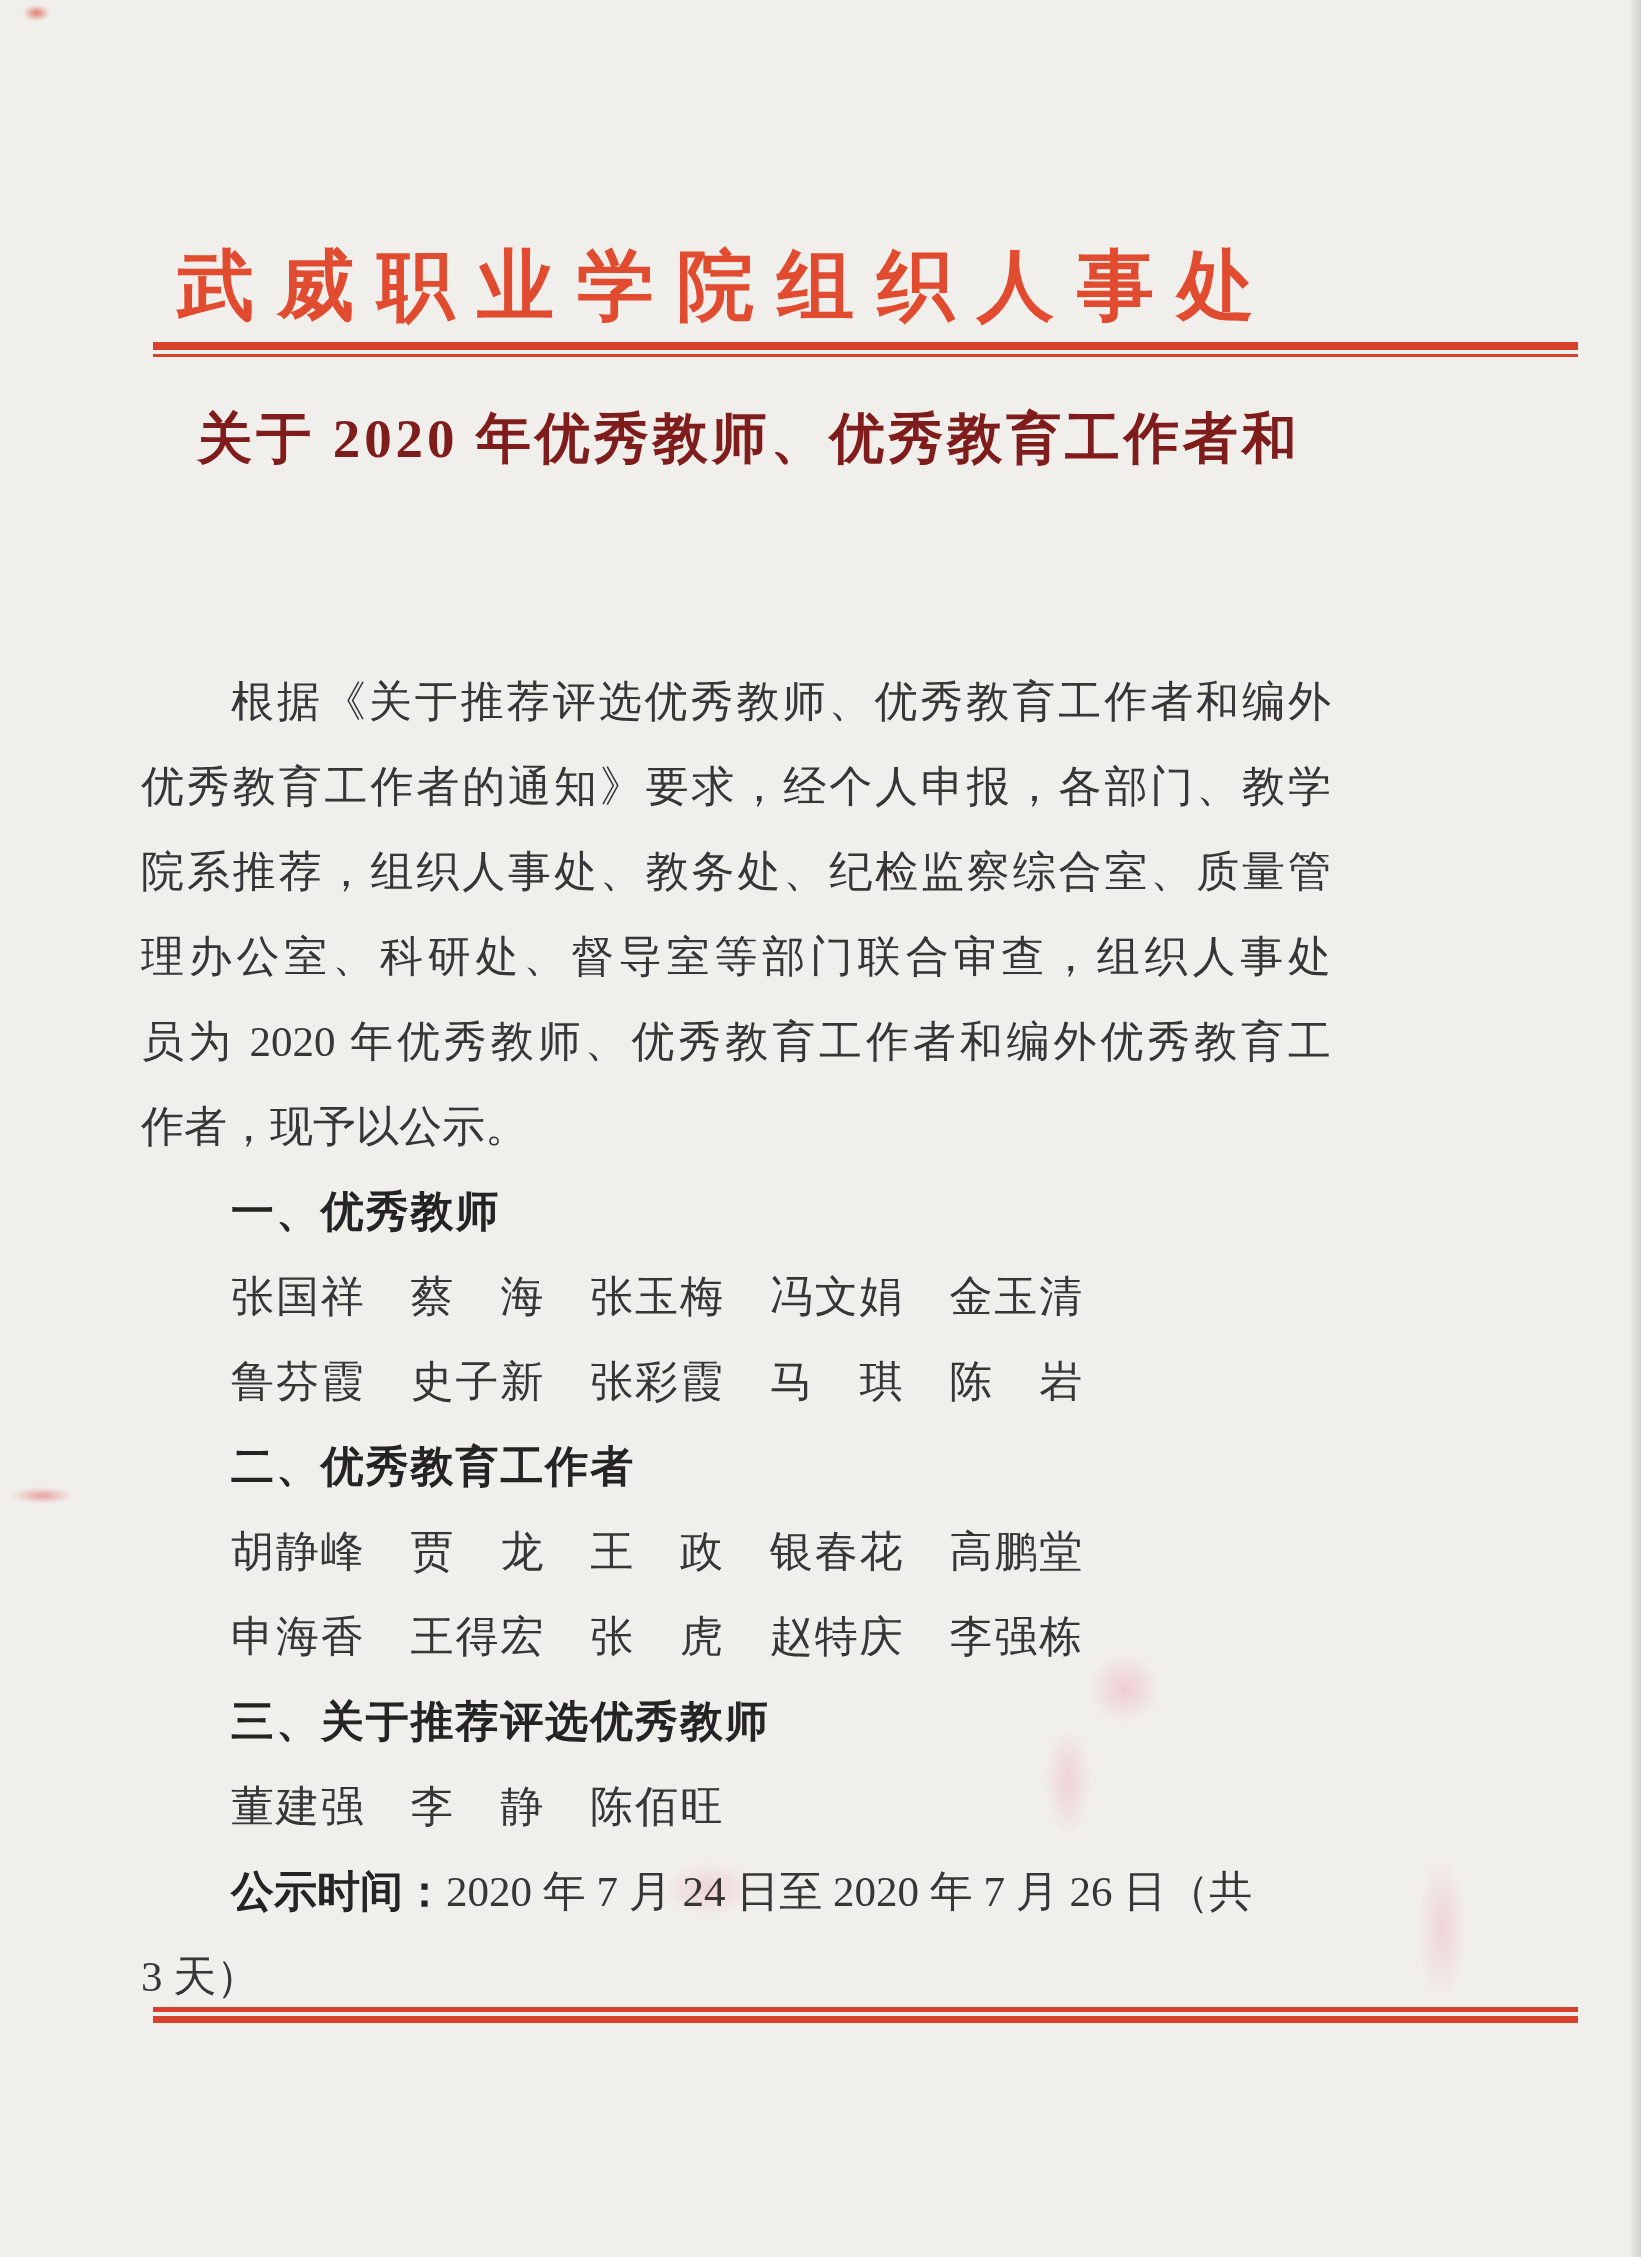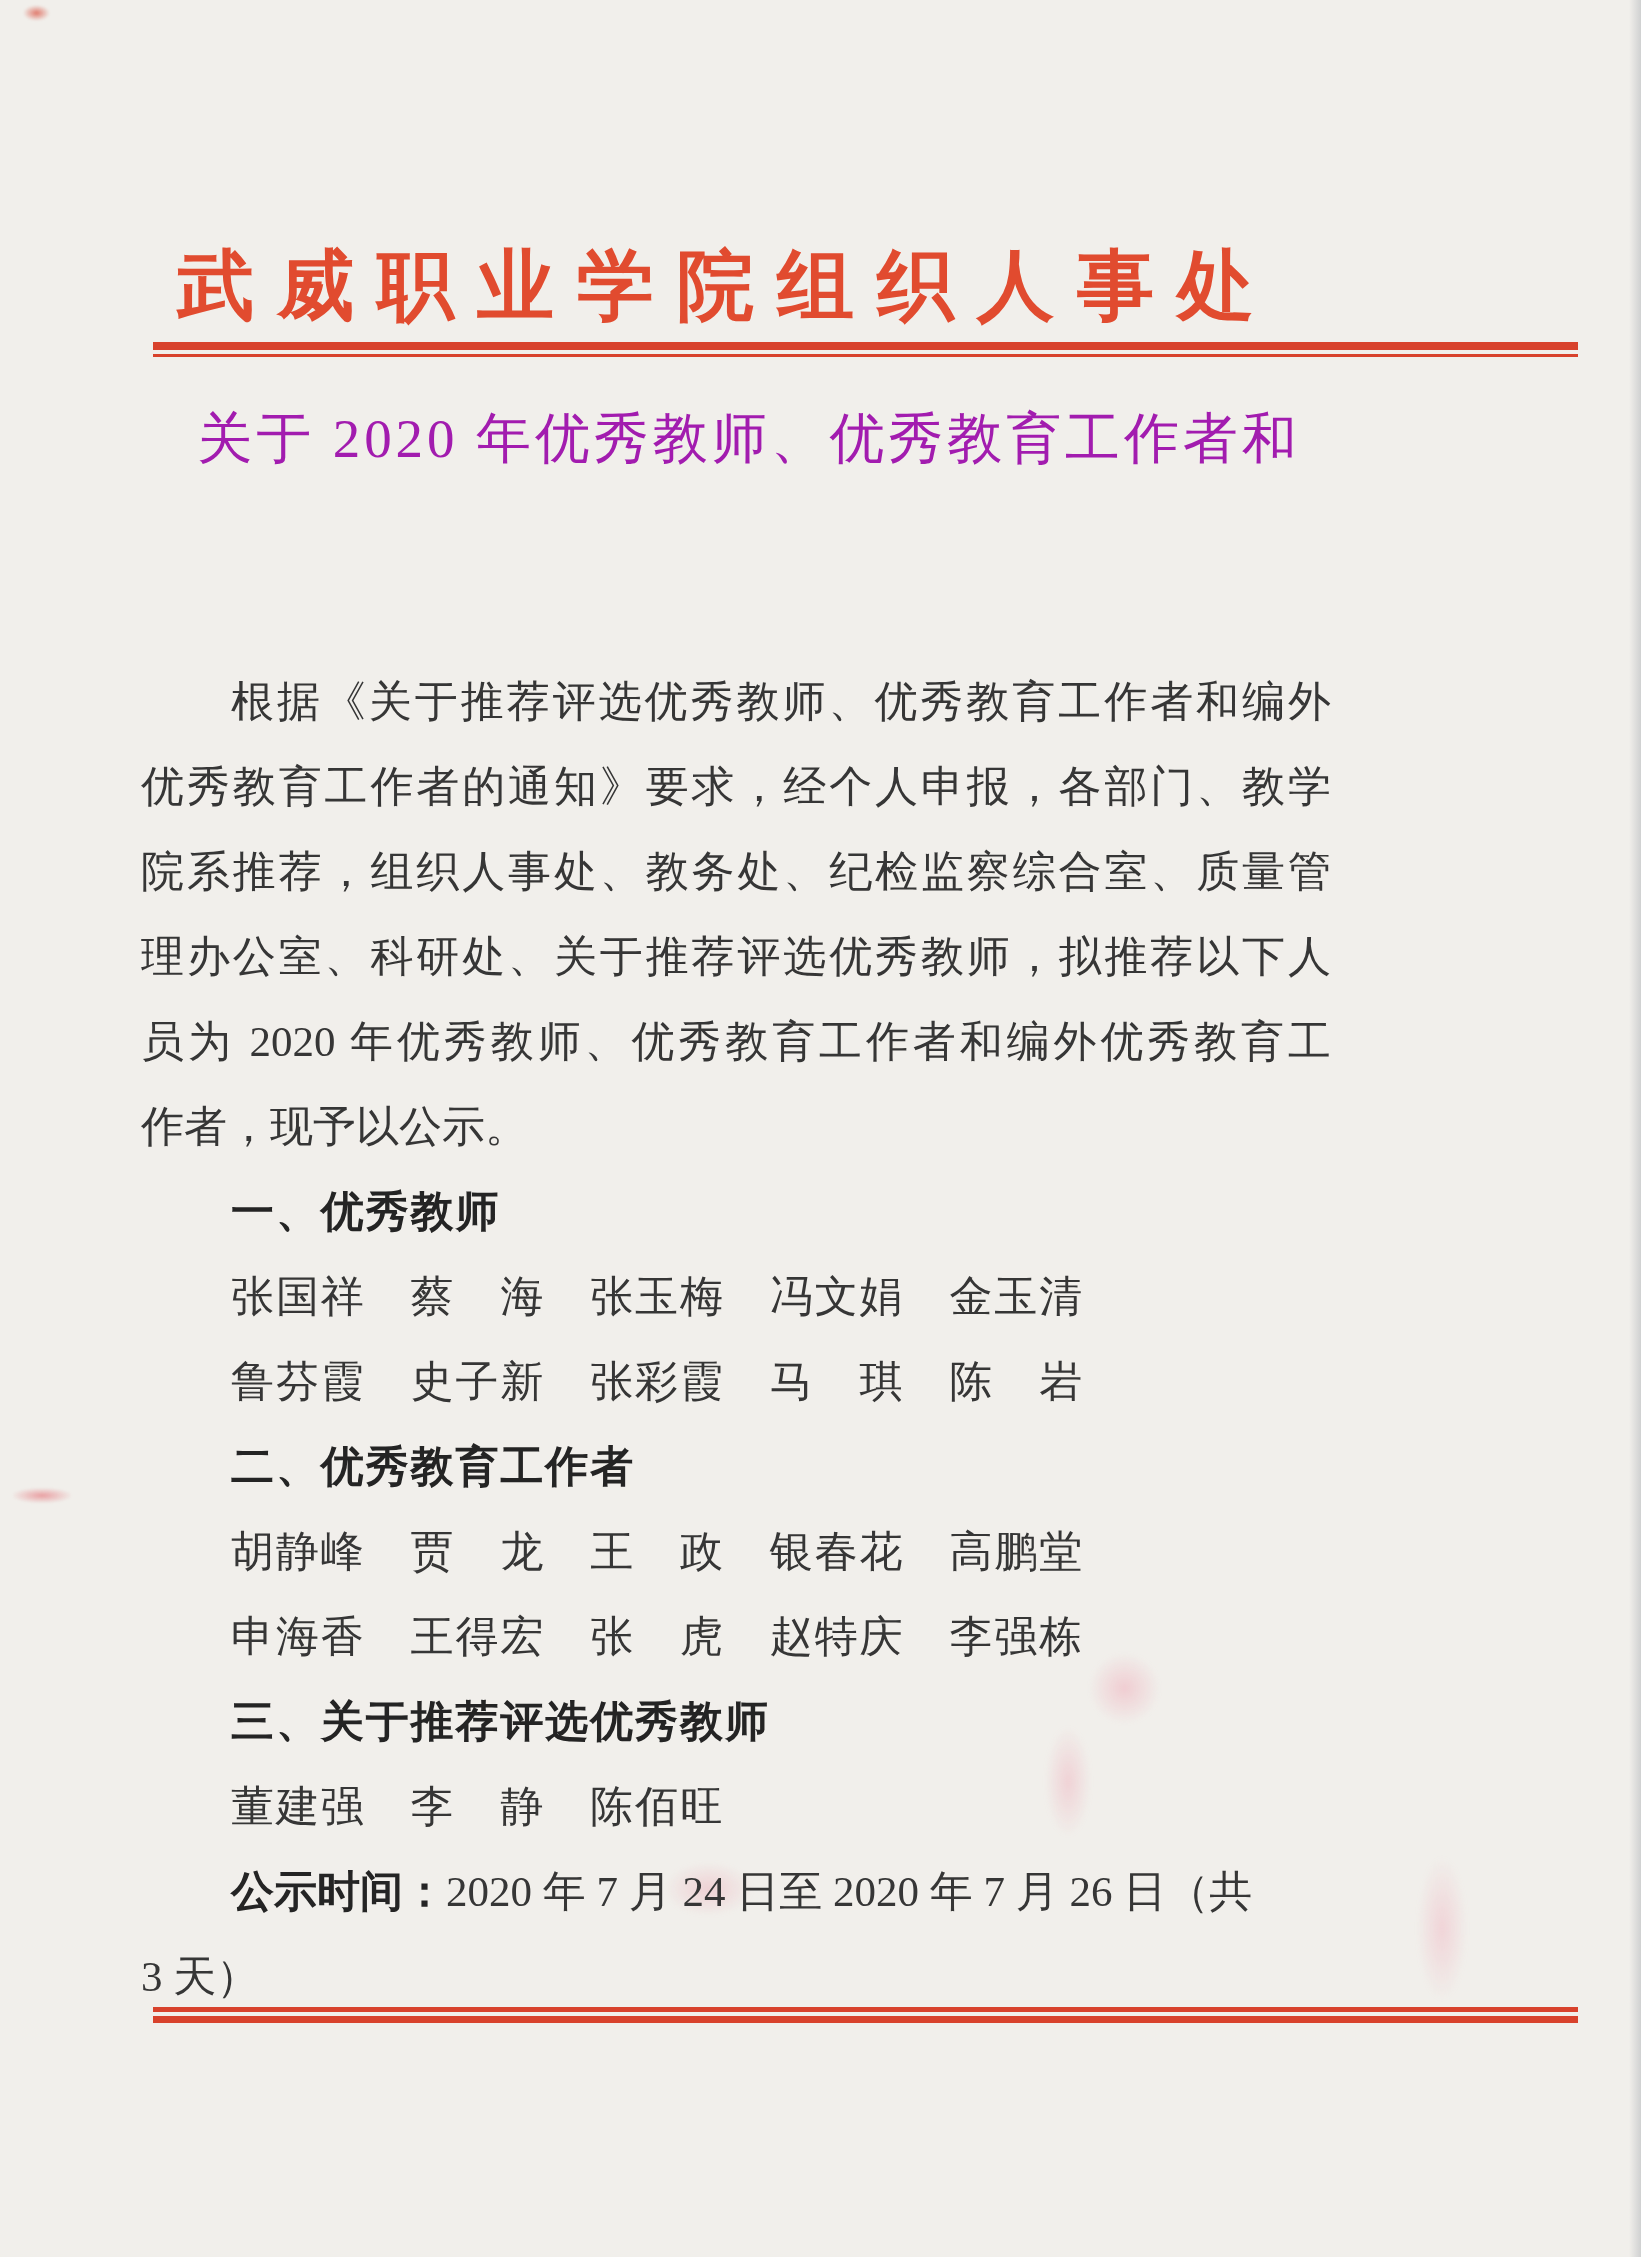--- a/index.html
+++ b/index.html
@@ -19,22 +19,22 @@
     white-space:nowrap;
   }
   .rule{position:absolute;left:153px;width:1425px;background:#d8422c;}
   .rule-top-thick{top:342px;height:7.7px;}
   .rule-top-thin{top:354px;height:2.9px;}
   .rule-bottom-1{top:2007px;height:4.8px;}
   .rule-bottom-2{top:2016px;height:6.8px;}
   
   .title{
     position:absolute;left:154px;top:398px;width:1190px;
-    text-align:center;color:#a21caf;
-    font-size:55px;font-weight:400;letter-spacing:3.9px;
+    text-align:center;color:#7f1d1d;
+    font-size:55px;font-weight:700;letter-spacing:3.9px;
   }
   .title-line{line-height:81px;white-space:nowrap;}
   
   .text-block{
     position:absolute;left:141px;top:659px;width:1190px;
     color:#363636;font-size:43px;
   }
   .line{line-height:85px;white-space:pre-wrap;}
   .indent{padding-left:90px;}
   .just{text-align:justify;text-align-last:justify;}
@@ -79,21 +79,21 @@
   <div class="rule rule-top-thin"></div>
 
   <div class="title">
     <div class="title-line">关于 2020 年优秀教师、优秀教育工作者和</div>
   </div>
 
   <div class="text-block">
     <div class="line just indent">根据《关于推荐评选优秀教师、优秀教育工作者和编外</div>
     <div class="line just">优秀教育工作者的通知》要求，经个人申报，各部门、教学</div>
     <div class="line just">院系推荐，组织人事处、教务处、纪检监察综合室、质量管</div>
-    <div class="line just">理办公室、科研处、关于推荐评选优秀教师，拟推荐以下人</div>
+    <div class="line just">理办公室、科研处、督导室等部门联合审查，组织人事处</div>
     <div class="line just">员为 2020 年优秀教师、优秀教育工作者和编外优秀教育工</div>
     <div class="line">作者，现予以公示。</div>
 
     <div class="line heading indent">一、优秀教师</div>
     <div class="line names indent">张国祥　蔡　海　张玉梅　冯文娟　金玉清</div>
     <div class="line names indent">鲁芬霞　史子新　张彩霞　马　琪　陈　岩</div>
 
     <div class="line heading indent">二、优秀教育工作者</div>
     <div class="line names indent">胡静峰　贾　龙　王　政　银春花　高鹏堂</div>
     <div class="line names indent">申海香　王得宏　张　虎　赵特庆　李强栋</div>

